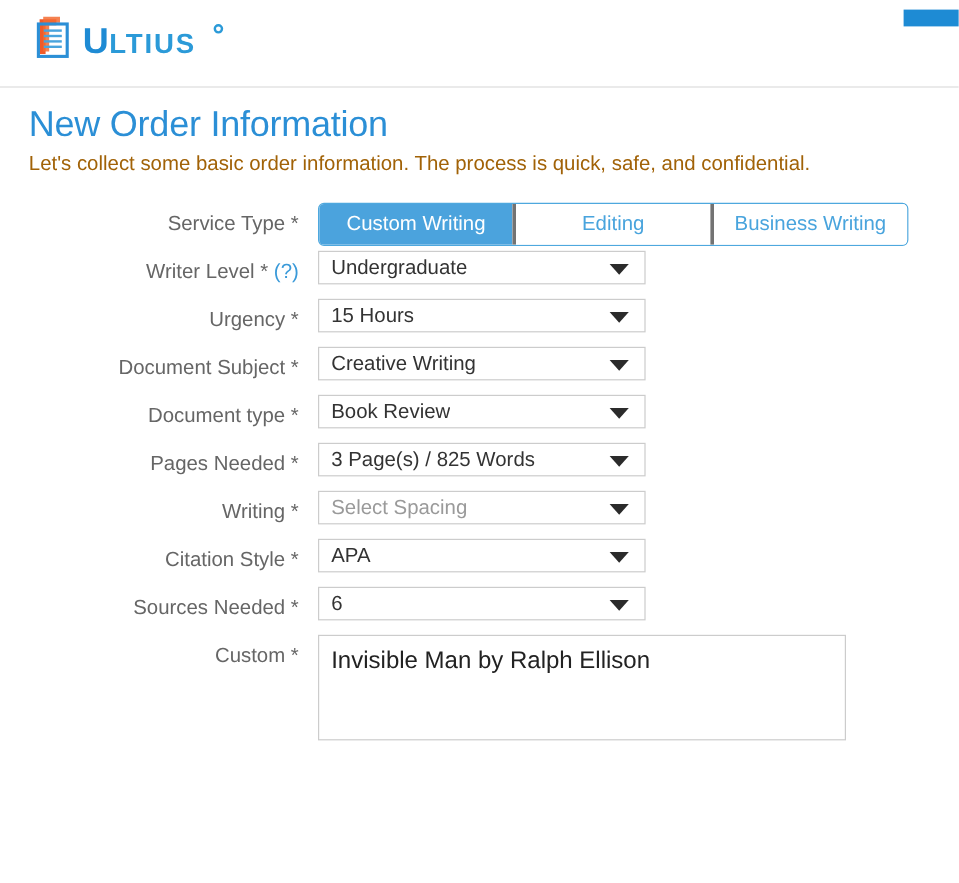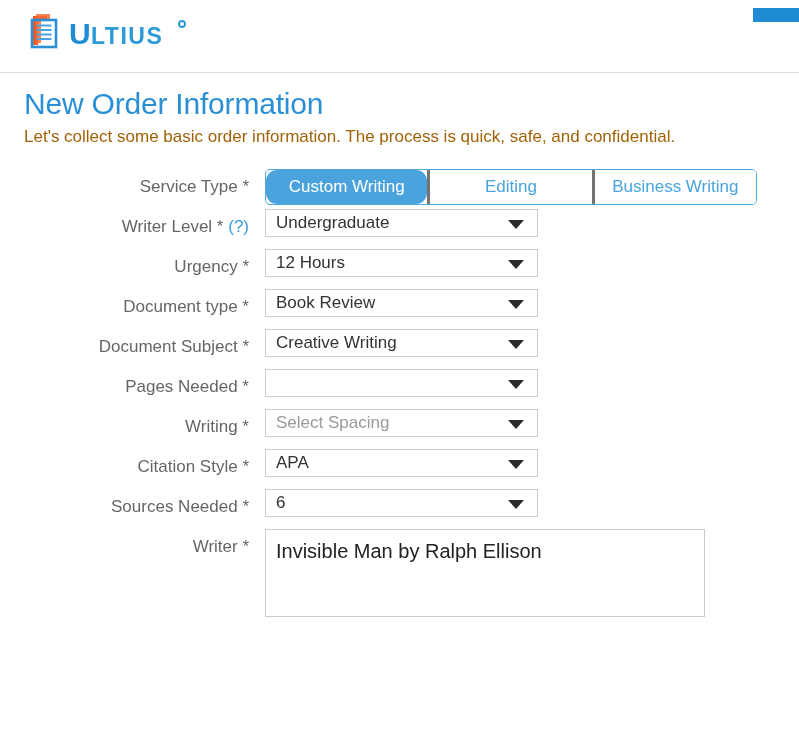--- a/index.html
+++ b/index.html
@@ -112,21 +112,21 @@
     align-items: center;
     justify-content: center;
     font-size: 17px;
     color: #49a4dd;
     background: #ffffff;
     border-left: 3px solid #737373;
     cursor: pointer;
     white-space: nowrap;
     box-sizing: border-box;
   }
-  .tab:first-child { border-left: none; border-radius: 11px; }
+  .tab:first-child { border-left: none; }
   .tab.active {
     background: #4ba3dd;
     color: #ffffff;
   }
 
   
   .select {
     position: relative;
     width: 273px;
     height: 28px;
@@ -226,44 +226,45 @@
     </div>
     <div class="select">
       <span class="select-value">Undergraduate</span>
       <span class="select-arrow"></span>
     </div>
   </div>
 
   <div class="form-row">
     <div class="form-label">Urgency *</div>
     <div class="select">
-      <span class="select-value">12 Hours</span>
+      <span class="select-value">15 Hours</span>
+      <span class="select-arrow"></span>
+    </div>
+  </div>
+
+  <div class="form-row">
+    <div class="form-label">Document Subject *</div>
+    <div class="select">
+      <span class="select-value">Creative Writing</span>
       <span class="select-arrow"></span>
     </div>
   </div>
 
   <div class="form-row">
     <div class="form-label">Document type *</div>
     <div class="select">
       <span class="select-value">Book Review</span>
       <span class="select-arrow"></span>
     </div>
   </div>
 
   <div class="form-row">
-    <div class="form-label">Document Subject *</div>
-    <div class="select">
-      <span class="select-value">Creative Writing</span>
-      <span class="select-arrow"></span>
-    </div>
-  </div>
-
-  <div class="form-row">
     <div class="form-label">Pages Needed *</div>
     <div class="select">
+      <span class="select-value">3 Page(s) / 825 Words</span>
       <span class="select-arrow"></span>
     </div>
   </div>
 
   <div class="form-row">
     <div class="form-label">Writing *</div>
     <div class="select">
       <span class="select-value placeholder">Select Spacing</span>
       <span class="select-arrow"></span>
     </div>
@@ -279,17 +280,17 @@
 
   <div class="form-row">
     <div class="form-label">Sources Needed *</div>
     <div class="select">
       <span class="select-value">6</span>
       <span class="select-arrow"></span>
     </div>
   </div>
 
   <div class="form-row">
-    <div class="form-label">Writer *</div>
+    <div class="form-label">Custom *</div>
     <div class="textarea">Invisible Man by Ralph Ellison</div>
   </div>
 
 </div>
 
 </body></html>

